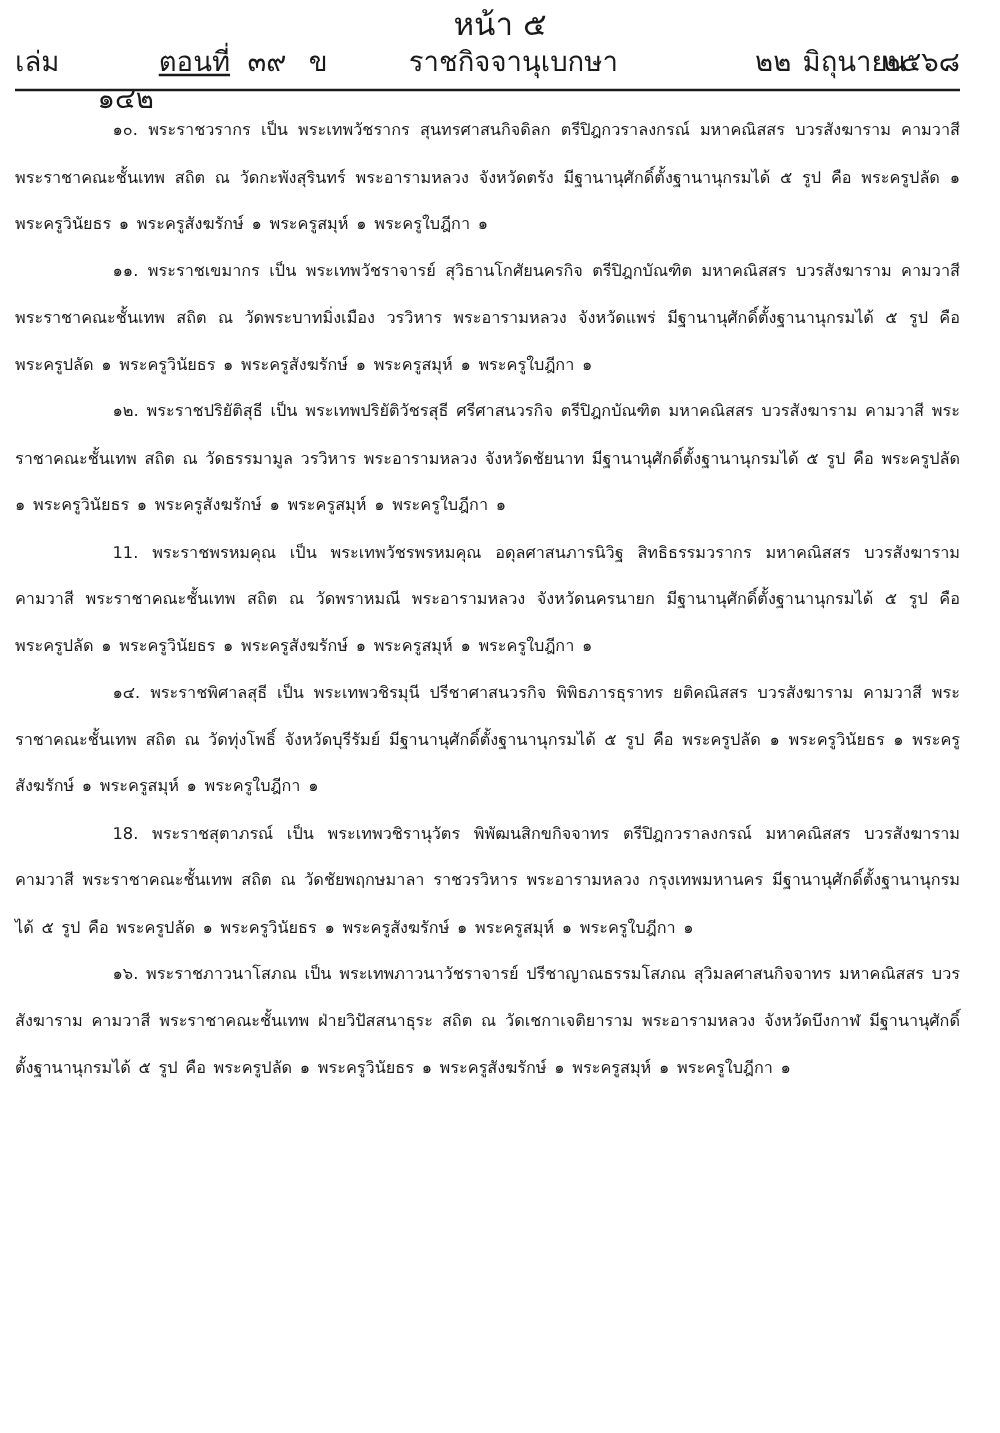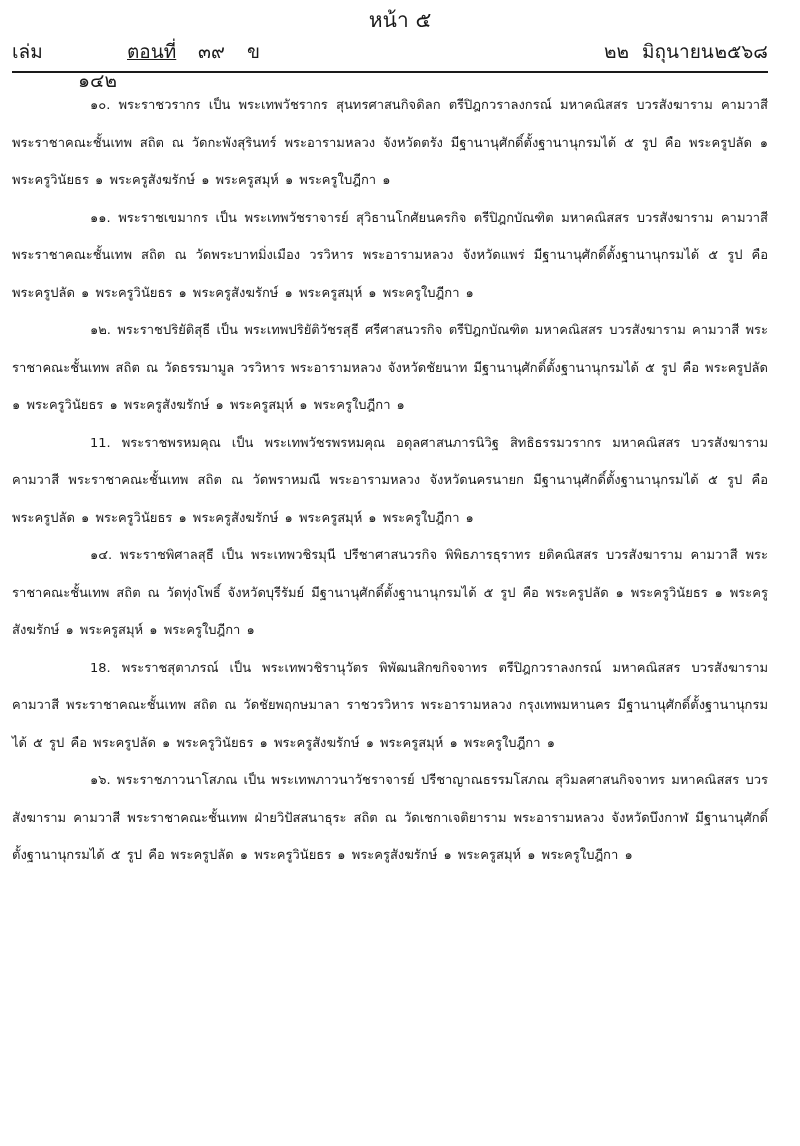--- a/index.html
+++ b/index.html
@@ -14,30 +14,30 @@
     position: relative;
     font-family: "DejaVu Sans", "Liberation Sans", sans-serif;
     color: #1a1a1a;
   }
   .page-number {
     position: absolute;
     top: 8px;
     left: 0;
     width: 800px;
     text-align: center;
-    font-size: 21px;
+    font-size: 25px;
     line-height: 24px;
   }
   .header-row {
     position: absolute;
     top: 36px;
     left: 12px;
     width: 756px;
     height: 30px;
-    font-size: 19px;
+    font-size: 22px;
     line-height: 30px;
   }
   .header-row span {
     position: absolute;
     top: 0;
     white-space: nowrap;
   }
   .h-volume-label { left: 0; }
   .h-volume-num { left: 66px; margin-top: 29px; }
   .h-issue-label { left: 115px; text-decoration: underline; }
@@ -75,20 +75,21 @@
 <body>
 
 <div class="page-number">หน้า ๕</div>
 
 <div class="header-row">
   <span class="h-volume-label">เล่ม</span>
   <span class="h-volume-num">๑๔๒</span>
   <span class="h-issue-label">ตอนที่</span>
   <span class="h-issue-num">๓๙</span>
   <span class="h-section">ข</span>
+  <span class="h-title">ราชกิจจานุเบกษา</span>
   <span class="h-day">๒๒</span>
   <span class="h-month">มิถุนายน</span>
   <span class="h-year">๒๕๖๘</span>
 </div>
 
 <div class="rule"></div>
 
 <div class="body-text">
   <p class="para"><span>๑๐.</span> <span>พระราชวรากร เป็น พระเทพวัชรากร สุนทรศาสนกิจดิลก ตรีปิฎกวราลงกรณ์ มหาคณิสสร บวรสังฆาราม คามวาสี พระราชาคณะชั้นเทพ สถิต ณ วัดกะพังสุรินทร์ พระอารามหลวง จังหวัดตรัง มีฐานานุศักดิ์ตั้งฐานานุกรมได้ ๕ รูป คือ พระครูปลัด ๑ พระครูวินัยธร ๑ พระครูสังฆรักษ์ ๑ พระครูสมุห์ ๑ พระครูใบฎีกา ๑</span></p>
   <p class="para"><span>๑๑.</span> <span>พระราชเขมากร เป็น พระเทพวัชราจารย์ สุวิธานโกศัยนครกิจ ตรีปิฎกบัณฑิต มหาคณิสสร บวรสังฆาราม คามวาสี พระราชาคณะชั้นเทพ สถิต ณ วัดพระบาทมิ่งเมือง วรวิหาร พระอารามหลวง จังหวัดแพร่ มีฐานานุศักดิ์ตั้งฐานานุกรมได้ ๕ รูป คือ พระครูปลัด ๑ พระครูวินัยธร ๑ พระครูสังฆรักษ์ ๑ พระครูสมุห์ ๑ พระครูใบฎีกา ๑</span></p>

